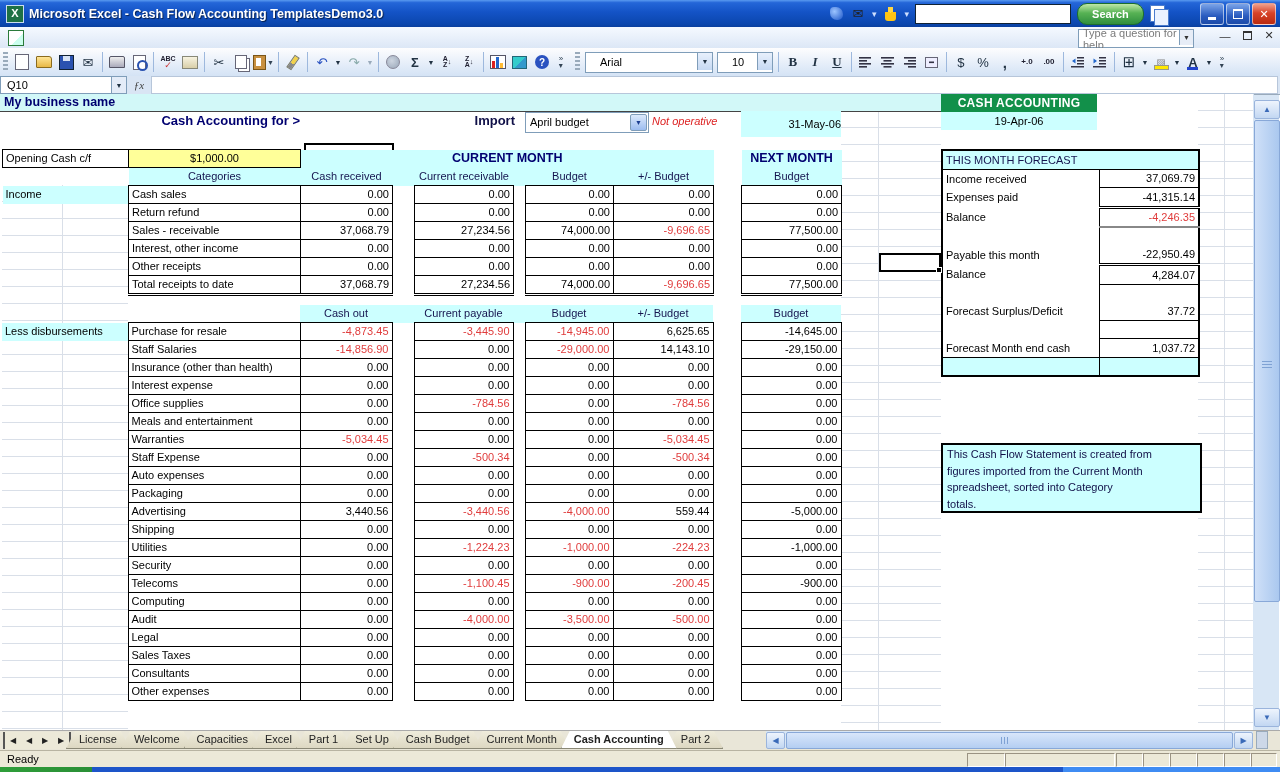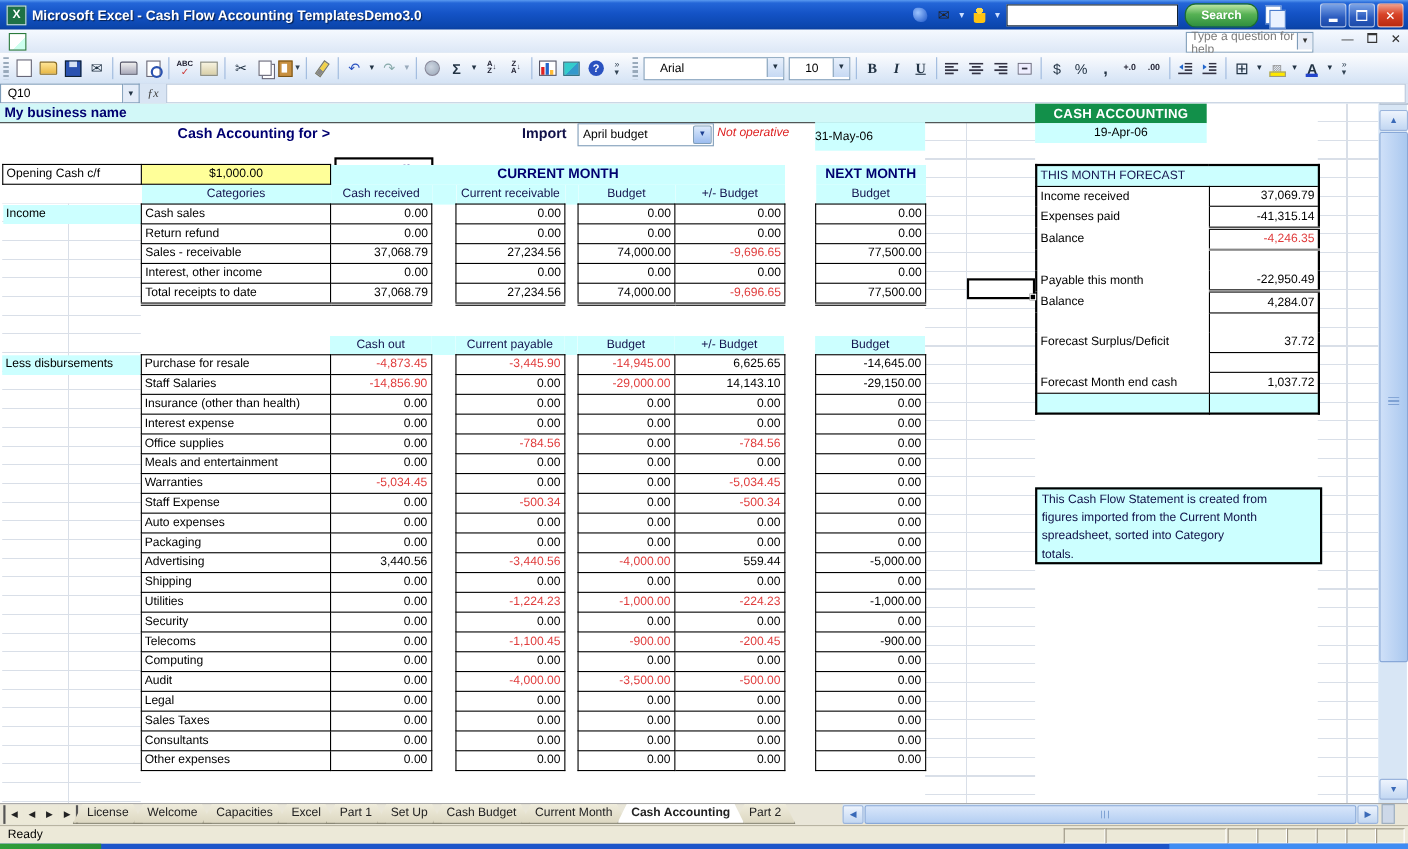--- a/index.html
+++ b/index.html
@@ -112,21 +112,21 @@
   #caf-label{position:absolute;left:120px;top:19px;width:180px;text-align:right;font-size:13px;}
   #period-box{position:absolute;left:304px;top:17px;width:86px;height:20px;border:2px solid #000;background:#fff;
     text-align:right;font-size:13px;line-height:20px;margin-top:32px;}
   #import-label{position:absolute;left:430px;top:19px;width:85px;text-align:right;font-size:13px;color:#101048;font-weight:bold;}
   #import-combo{position:absolute;left:525px;top:18px;width:118px;height:19px;background:#fff;border:1px solid #7f9db9;
     font-size:11px;padding-left:4px;line-height:18px;}
   #import-combo .dd{position:absolute;right:1px;top:1px;width:15px;height:15px;border:1px solid #7f9db9;border-radius:2px;
     background:linear-gradient(#dcE9fb,#9cbdf0);display:flex;align-items:center;justify-content:center;font-size:7px;color:#1b3e91;}
   #notop{position:absolute;left:652px;top:21px;font-size:11px;color:#d22;font-style:italic;}
   #maydate{position:absolute;left:741px;top:17px;width:100px;height:26px;background:#ccffff;
-    text-align:left;line-height:26px;font-size:11px;}
+    text-align:right;line-height:26px;font-size:11px;}
   #greencell{position:absolute;left:941px;top:0;width:156px;height:18px;background:#12904a;color:#fff;
     font-weight:bold;font-size:12px;text-align:center;line-height:18px;letter-spacing:.3px;}
   #aprdate{position:absolute;left:941px;top:18px;width:156px;height:18px;background:#ccffff;
     text-align:center;line-height:18px;font-size:11px;}
 
   table.xlt{position:absolute;border-collapse:collapse;table-layout:fixed;font-size:11px;color:#000;}
   table.xlt td{padding:0 3px;overflow:hidden;white-space:nowrap;height:17px;line-height:15px;}
   td.b{border:1px solid #000;background:#fff;}
   td.hc{background:#ccffff;text-align:center;color:#15154f;}
   td.bigh{background:#ccffff;text-align:center;color:#000070;font-weight:bold;font-size:12.5px;}
@@ -515,20 +515,32 @@
             <td class="lab"></td>
             <td class="b num">0.00</td>
             <td class="lab"></td>
             <td class="b num">0.00</td>
             <td class="b num">0.00</td>
             <td class="lab"></td>
             <td class="b num">0.00</td>
           </tr>
           <tr style="height: 17px;">
             <td class="lab"></td>
+            <td class="b">Other receipts</td>
+            <td class="b num">0.00</td>
+            <td class="lab"></td>
+            <td class="b num">0.00</td>
+            <td class="lab"></td>
+            <td class="b num">0.00</td>
+            <td class="b num">0.00</td>
+            <td class="lab"></td>
+            <td class="b num">0.00</td>
+          </tr>
+          <tr style="height: 17px;">
+            <td class="lab"></td>
             <td class="b tot">Total receipts to date</td>
             <td class="b num tot">37,068.79</td>
             <td class="lab"></td>
             <td class="b num tot">27,234.56</td>
             <td class="lab"></td>
             <td class="b num tot">74,000.00</td>
             <td class="b num tot red">-9,696.65</td>
             <td class="lab"></td>
             <td class="b num tot">77,500.00</td>
           </tr>

